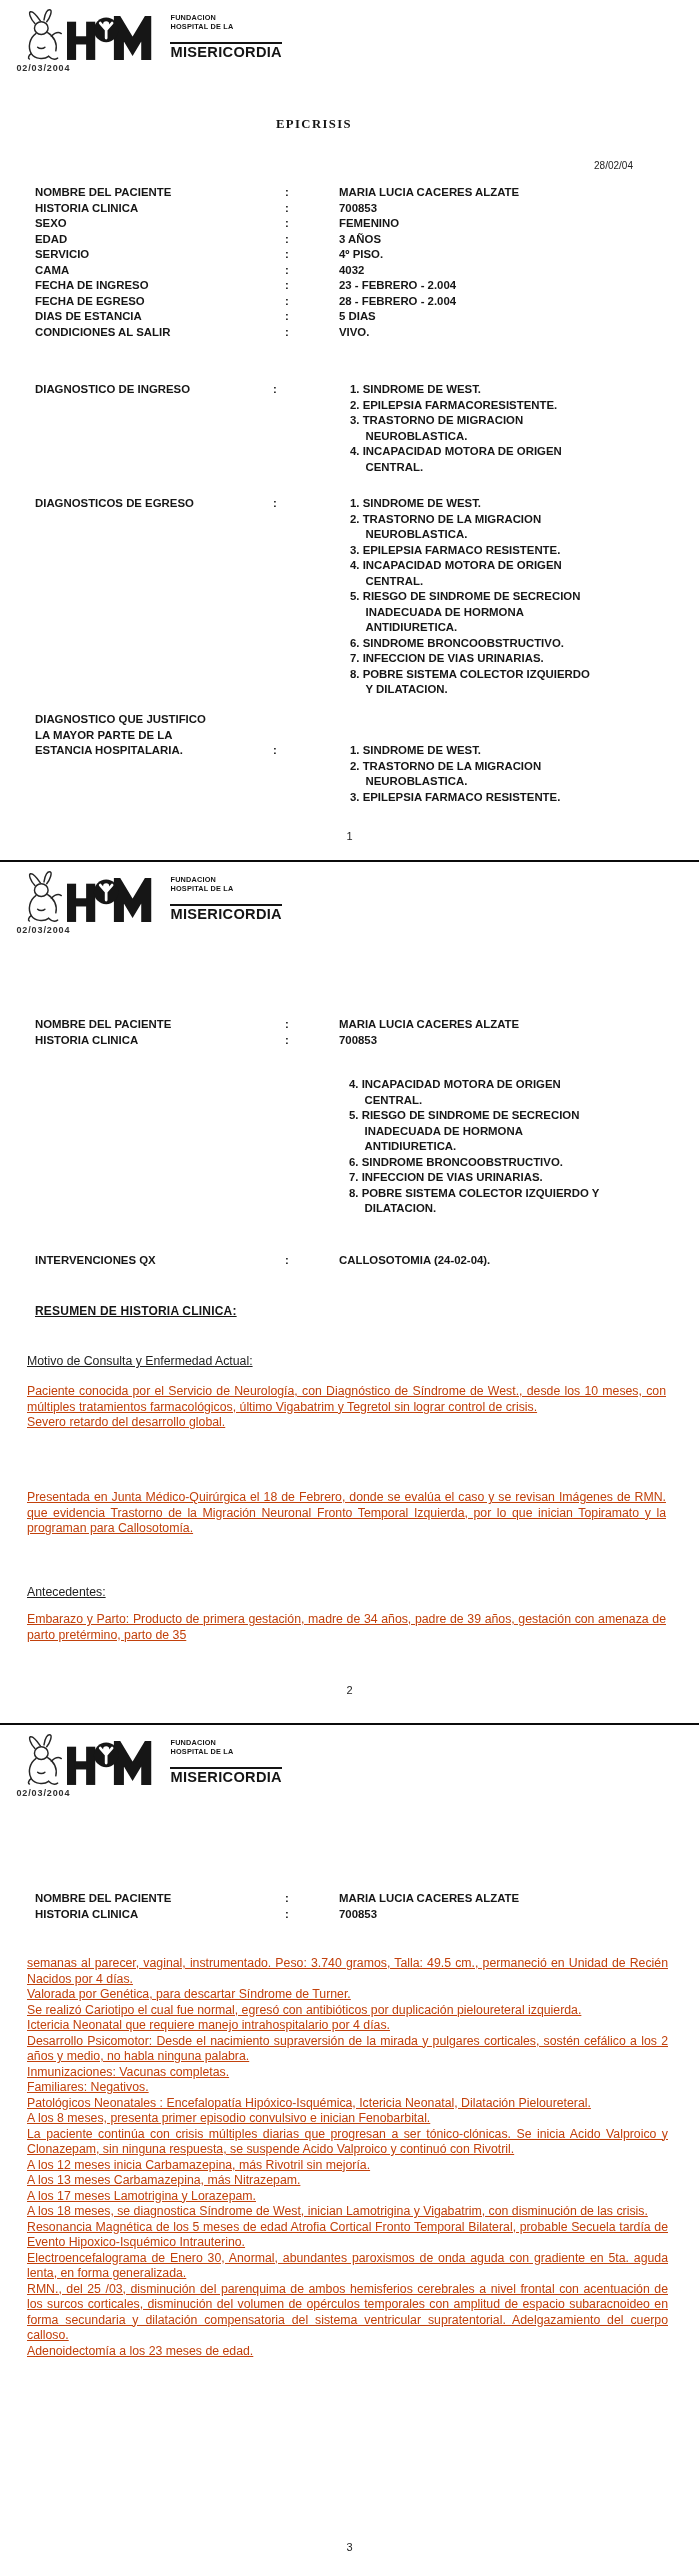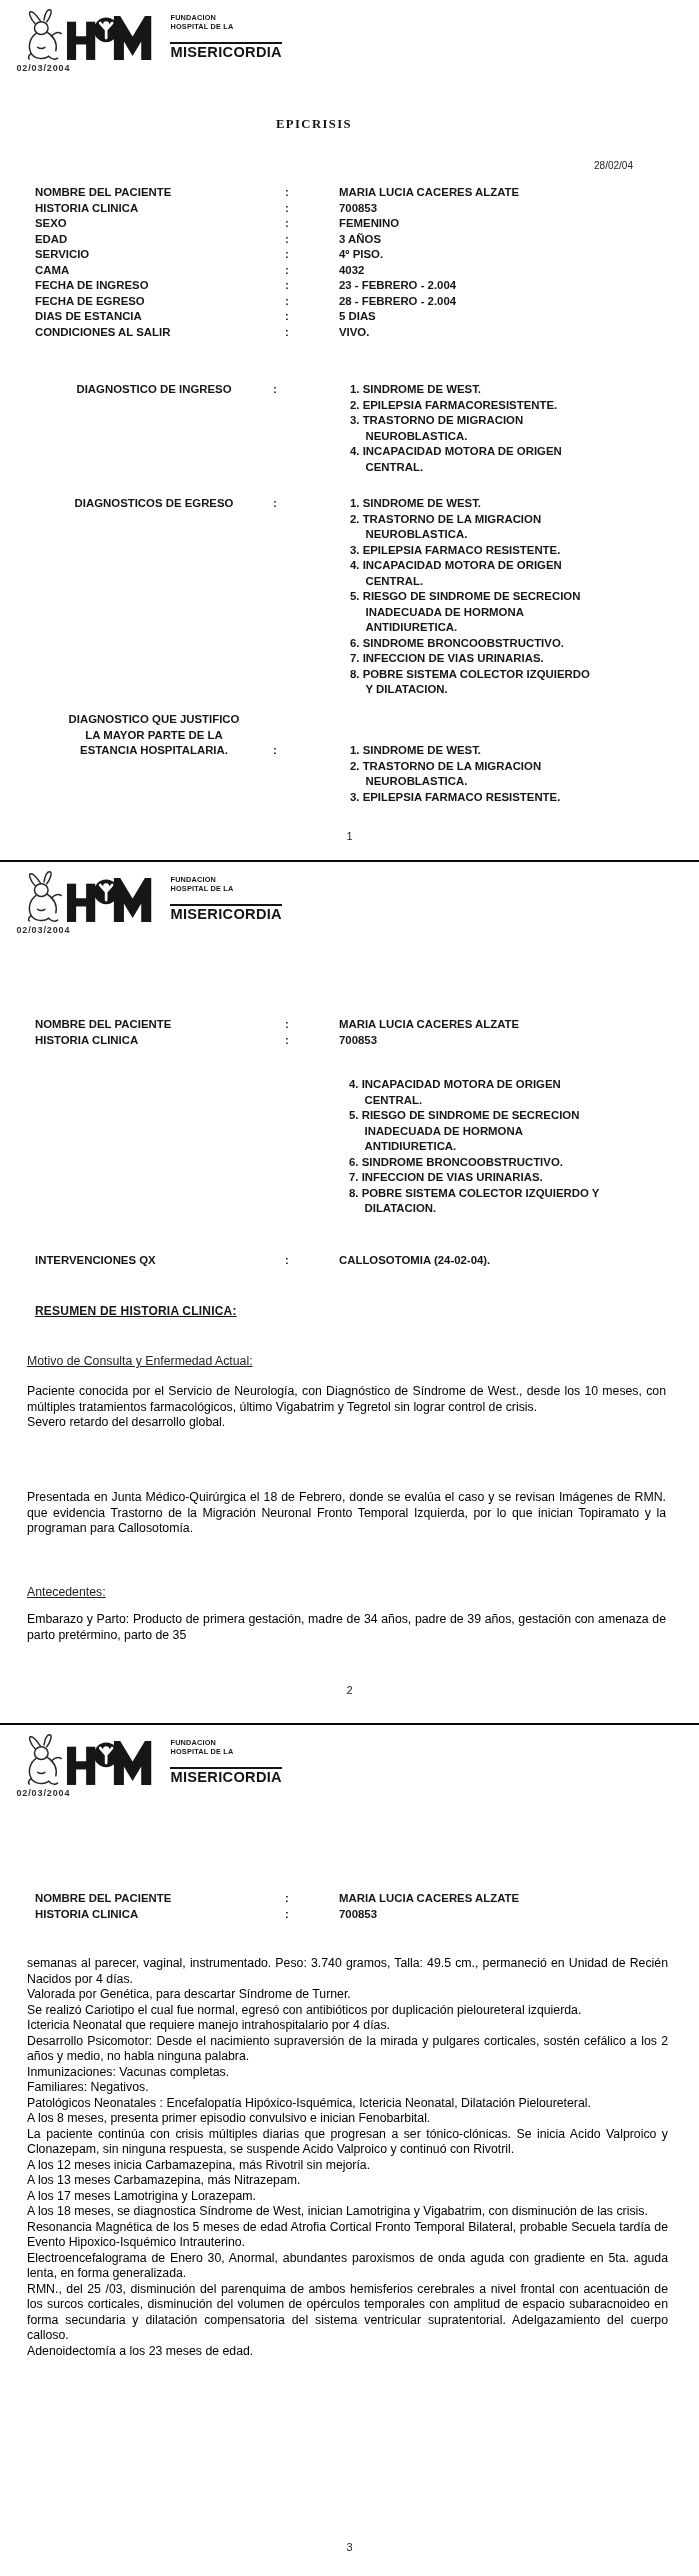--- a/index.html
+++ b/index.html
@@ -31,33 +31,33 @@
 
   
   .rows{position:absolute;left:35px;right:27px;}
   .row{display:flex;font-weight:bold;font-size:11.4px;line-height:15.5px;color:#161616;gap:12px;}
   .row .lbl{width:238px;flex:none;}
   .row .sep{width:42px;flex:none;}
   .row .val{flex:1;}
 
   
   .section{position:absolute;left:35px;right:27px;display:flex;font-weight:bold;font-size:11.4px;line-height:15.5px;color:#161616;}
-  .section .lbl{width:238px;flex:none;text-align:center;}
+  .section .lbl{width:238px;flex:none;}
   .section .sep{width:42px;flex:none;}
   .section .items{width:284px;flex:none;}
   .li{padding-left:15.5px;text-indent:-15.5px;margin-left:35px;}
   .lbl-multiline div{line-height:15.5px;}
   .mt2{margin-top:31px;}
 
   
   .cont-items{position:absolute;left:314px;width:300px;font-weight:bold;font-size:11.4px;line-height:15.5px;color:#161616;}
   .heading-bold{position:absolute;left:35px;font-size:12px;font-weight:bold;text-decoration:underline;letter-spacing:0.2px;color:#161616;}
   .heading-plain{position:absolute;left:27px;font-size:12.3px;text-decoration:underline;color:#1f1f1f;}
   .para-block{position:absolute;left:27px;right:33px;}
-  .para{font-size:12.3px;line-height:15.5px;text-align:justify;margin:0;color:#000000;}
+  .para{font-size:12.3px;line-height:15.5px;text-align:justify;margin:0;color:#c2410c;text-decoration:underline;}
 
   
   .body-block{position:absolute;left:27px;right:31px;top:195px;margin-top:36px;}
 
   .pgnum{position:absolute;left:0;right:0;text-align:center;font-size:11px;color:#222;}
   #page-1 .pgnum{top:830px;}
   #page-2 .pgnum{top:822px;}
   #page-3 .pgnum{top:816px;}
 </style>
 </head>

